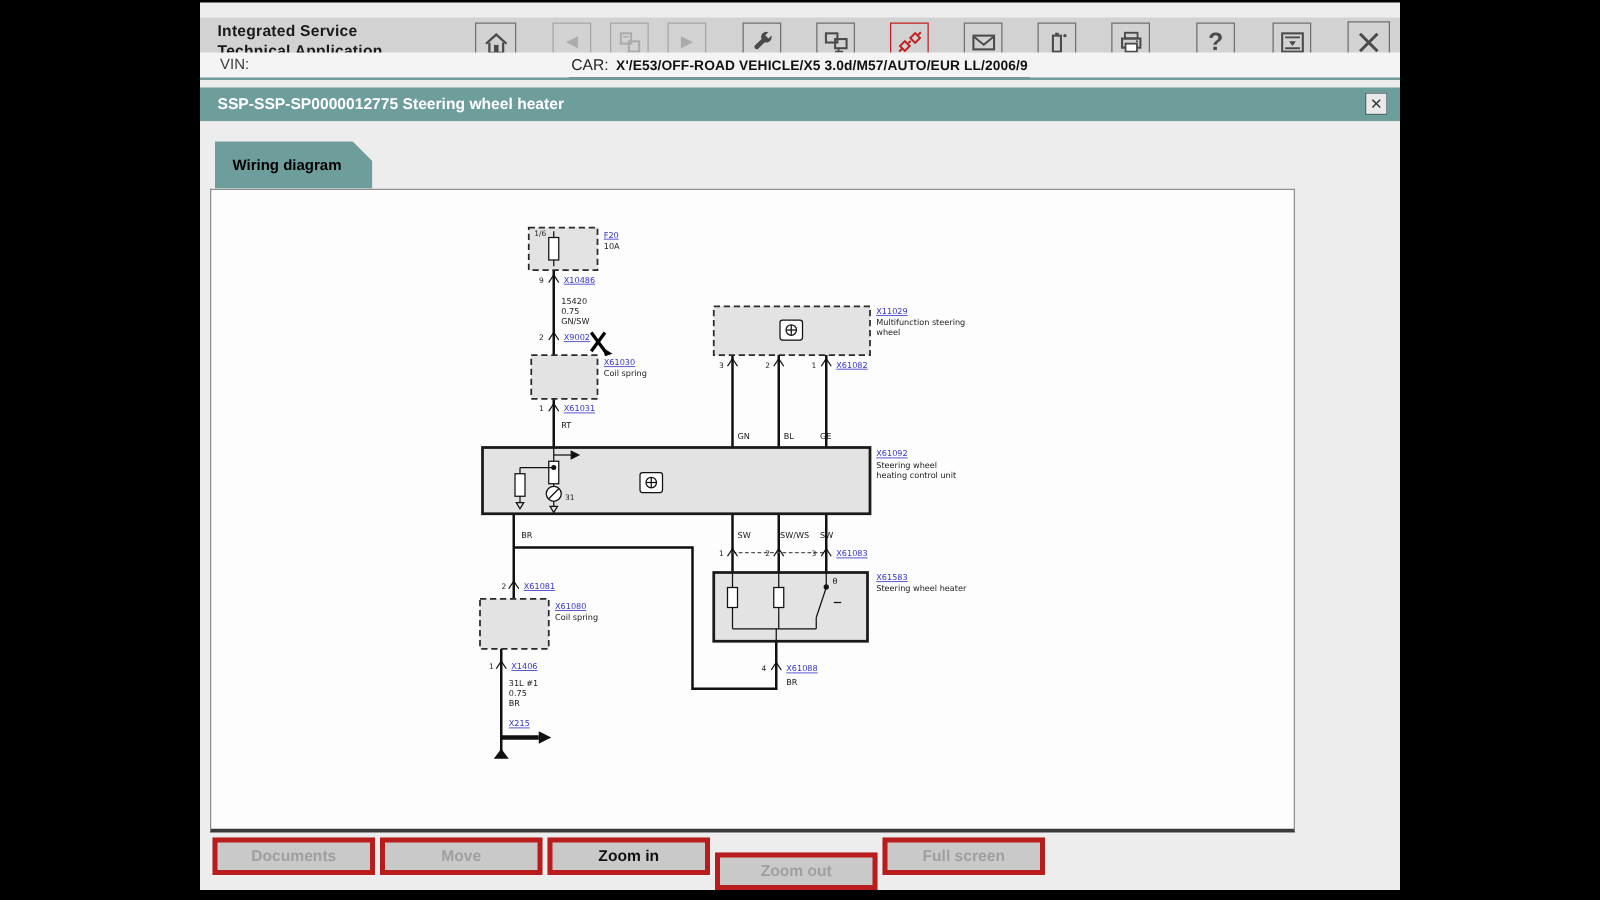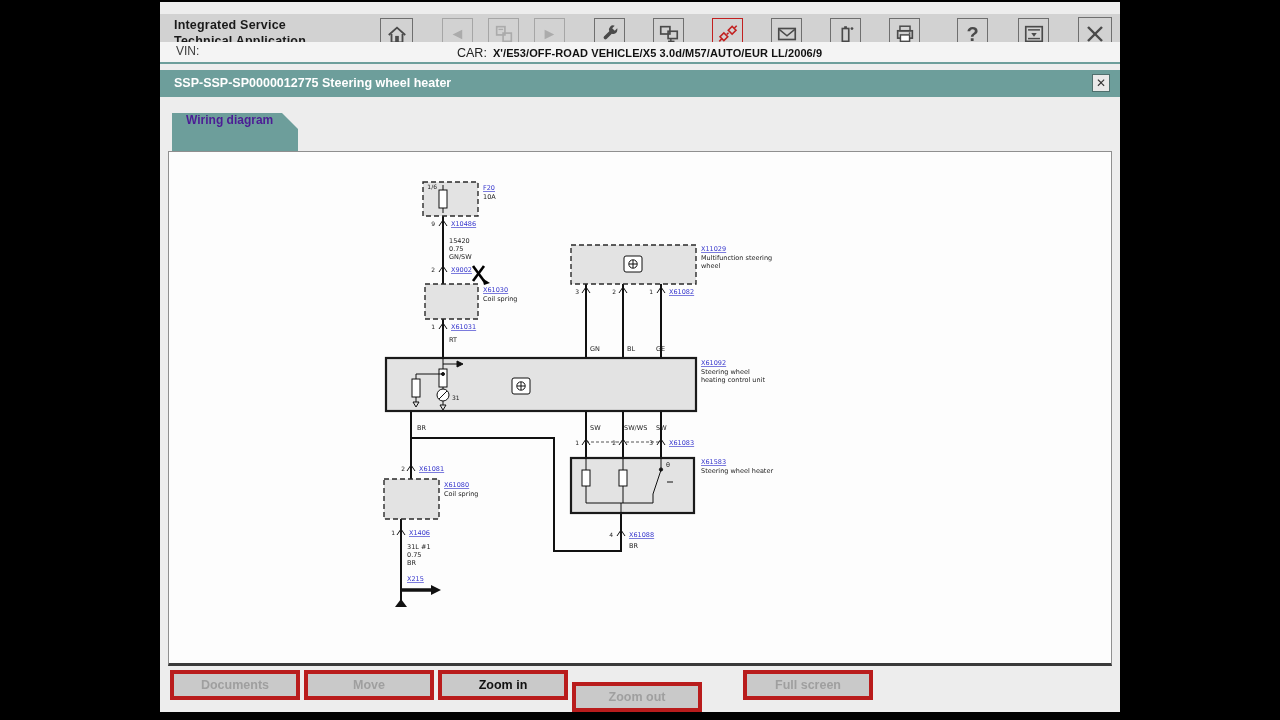--- a/index.html
+++ b/index.html
@@ -26,24 +26,24 @@
   #car-value { font-size:11px; font-weight:bold; color:#111; letter-spacing:.1px; }
   #tealline { position:absolute; left:0; top:60px; width:960px; height:2px; background:#6d9e9b; }
 
   
   #docbar { position:absolute; left:0; top:68px; width:960px; height:27px; background:#6d9e9b; }
   #doc-title { position:absolute; left:14px; top:6px; color:#fff; font-size:12.5px; font-weight:bold;text-align:right; }
   #doc-close { position:absolute; right:10px; top:4px; width:18px; height:18px; background:#e9e9e9; border:1px solid #4f6f6d; color:#333; font-size:12px; font-weight:bold; display:flex; align-items:center; justify-content:center; cursor:default; }
 
   
   #tabstrip { position:absolute; left:0; top:95px; width:960px; height:54px; background:#ededed; }
-  #tab-wiring { position:absolute; left:12px; top:16px; width:126px; height:38px; background:#6d9e9b; color:#4c1d95; font-size:12px; font-weight:bold; display:flex; padding-left:14px; clip-path:polygon(0 0, calc(100% - 16px) 0, 100% 42%, 100% 100%, 0 100%); }
-
-  
-  #panel { position:absolute; left:8px; top:149px; width:944px; height:515px; background:#fdfdfd; border:1px solid #8f8f8f; border-bottom:3px solid #3a3a3a; }
+  #tab-wiring { position:absolute; left:12px; top:16px; width:126px; height:38px; background:#6d9e9b; color:#000000; font-size:12px; font-weight:bold; display:flex; align-items:center; padding-left:14px; clip-path:polygon(0 0, calc(100% - 16px) 0, 100% 42%, 100% 100%, 0 100%); }
+
+  
+  #panel { position:absolute; left:8px; top:149px; width:868px; height:515px; background:#fdfdfd; border:1px solid #8f8f8f; border-bottom:3px solid #3a3a3a; }
   #diagram { position:absolute; left:0; top:0; }
 
   
   .fbtn { position:absolute; top:668px; width:130px; height:30px; background:#c9c9c9; border:4px solid #b91c1c; font-family:"Liberation Sans",sans-serif; font-size:12.5px; font-weight:bold; color:#111; }
   .fbtn.disabled { color:#9f9f9f; }
 
   
   text { font-family:"DejaVu Sans","Liberation Sans",sans-serif; }
   .lnk { fill:#3535cd; font-size:6.5px; text-decoration:underline; }
   .lbl { fill:#1c1c1c; font-size:6.5px; }
@@ -335,16 +335,16 @@
       <text class="pin" x="444" y="385" text-anchor="end">4</text>
       <text class="lnk" x="460" y="385">X61088</text>
       <text class="lbl" x="460" y="396">BR</text>
     </svg>
   </div>
 
   <button class="fbtn disabled" style="left:10px;">Documents</button>
   <button class="fbtn disabled" style="left:144px;">Move</button>
   <button class="fbtn" style="left:278px;">Zoom in</button>
   <button class="fbtn disabled" style="left:412px;margin-top:12px;">Zoom out</button>
-  <button class="fbtn disabled" style="left:546px;margin-left:37px;">Full screen</button>
+  <button class="fbtn disabled" style="left:546px;">Full screen</button>
 
 </div>
 </div>
 
 </body></html>

